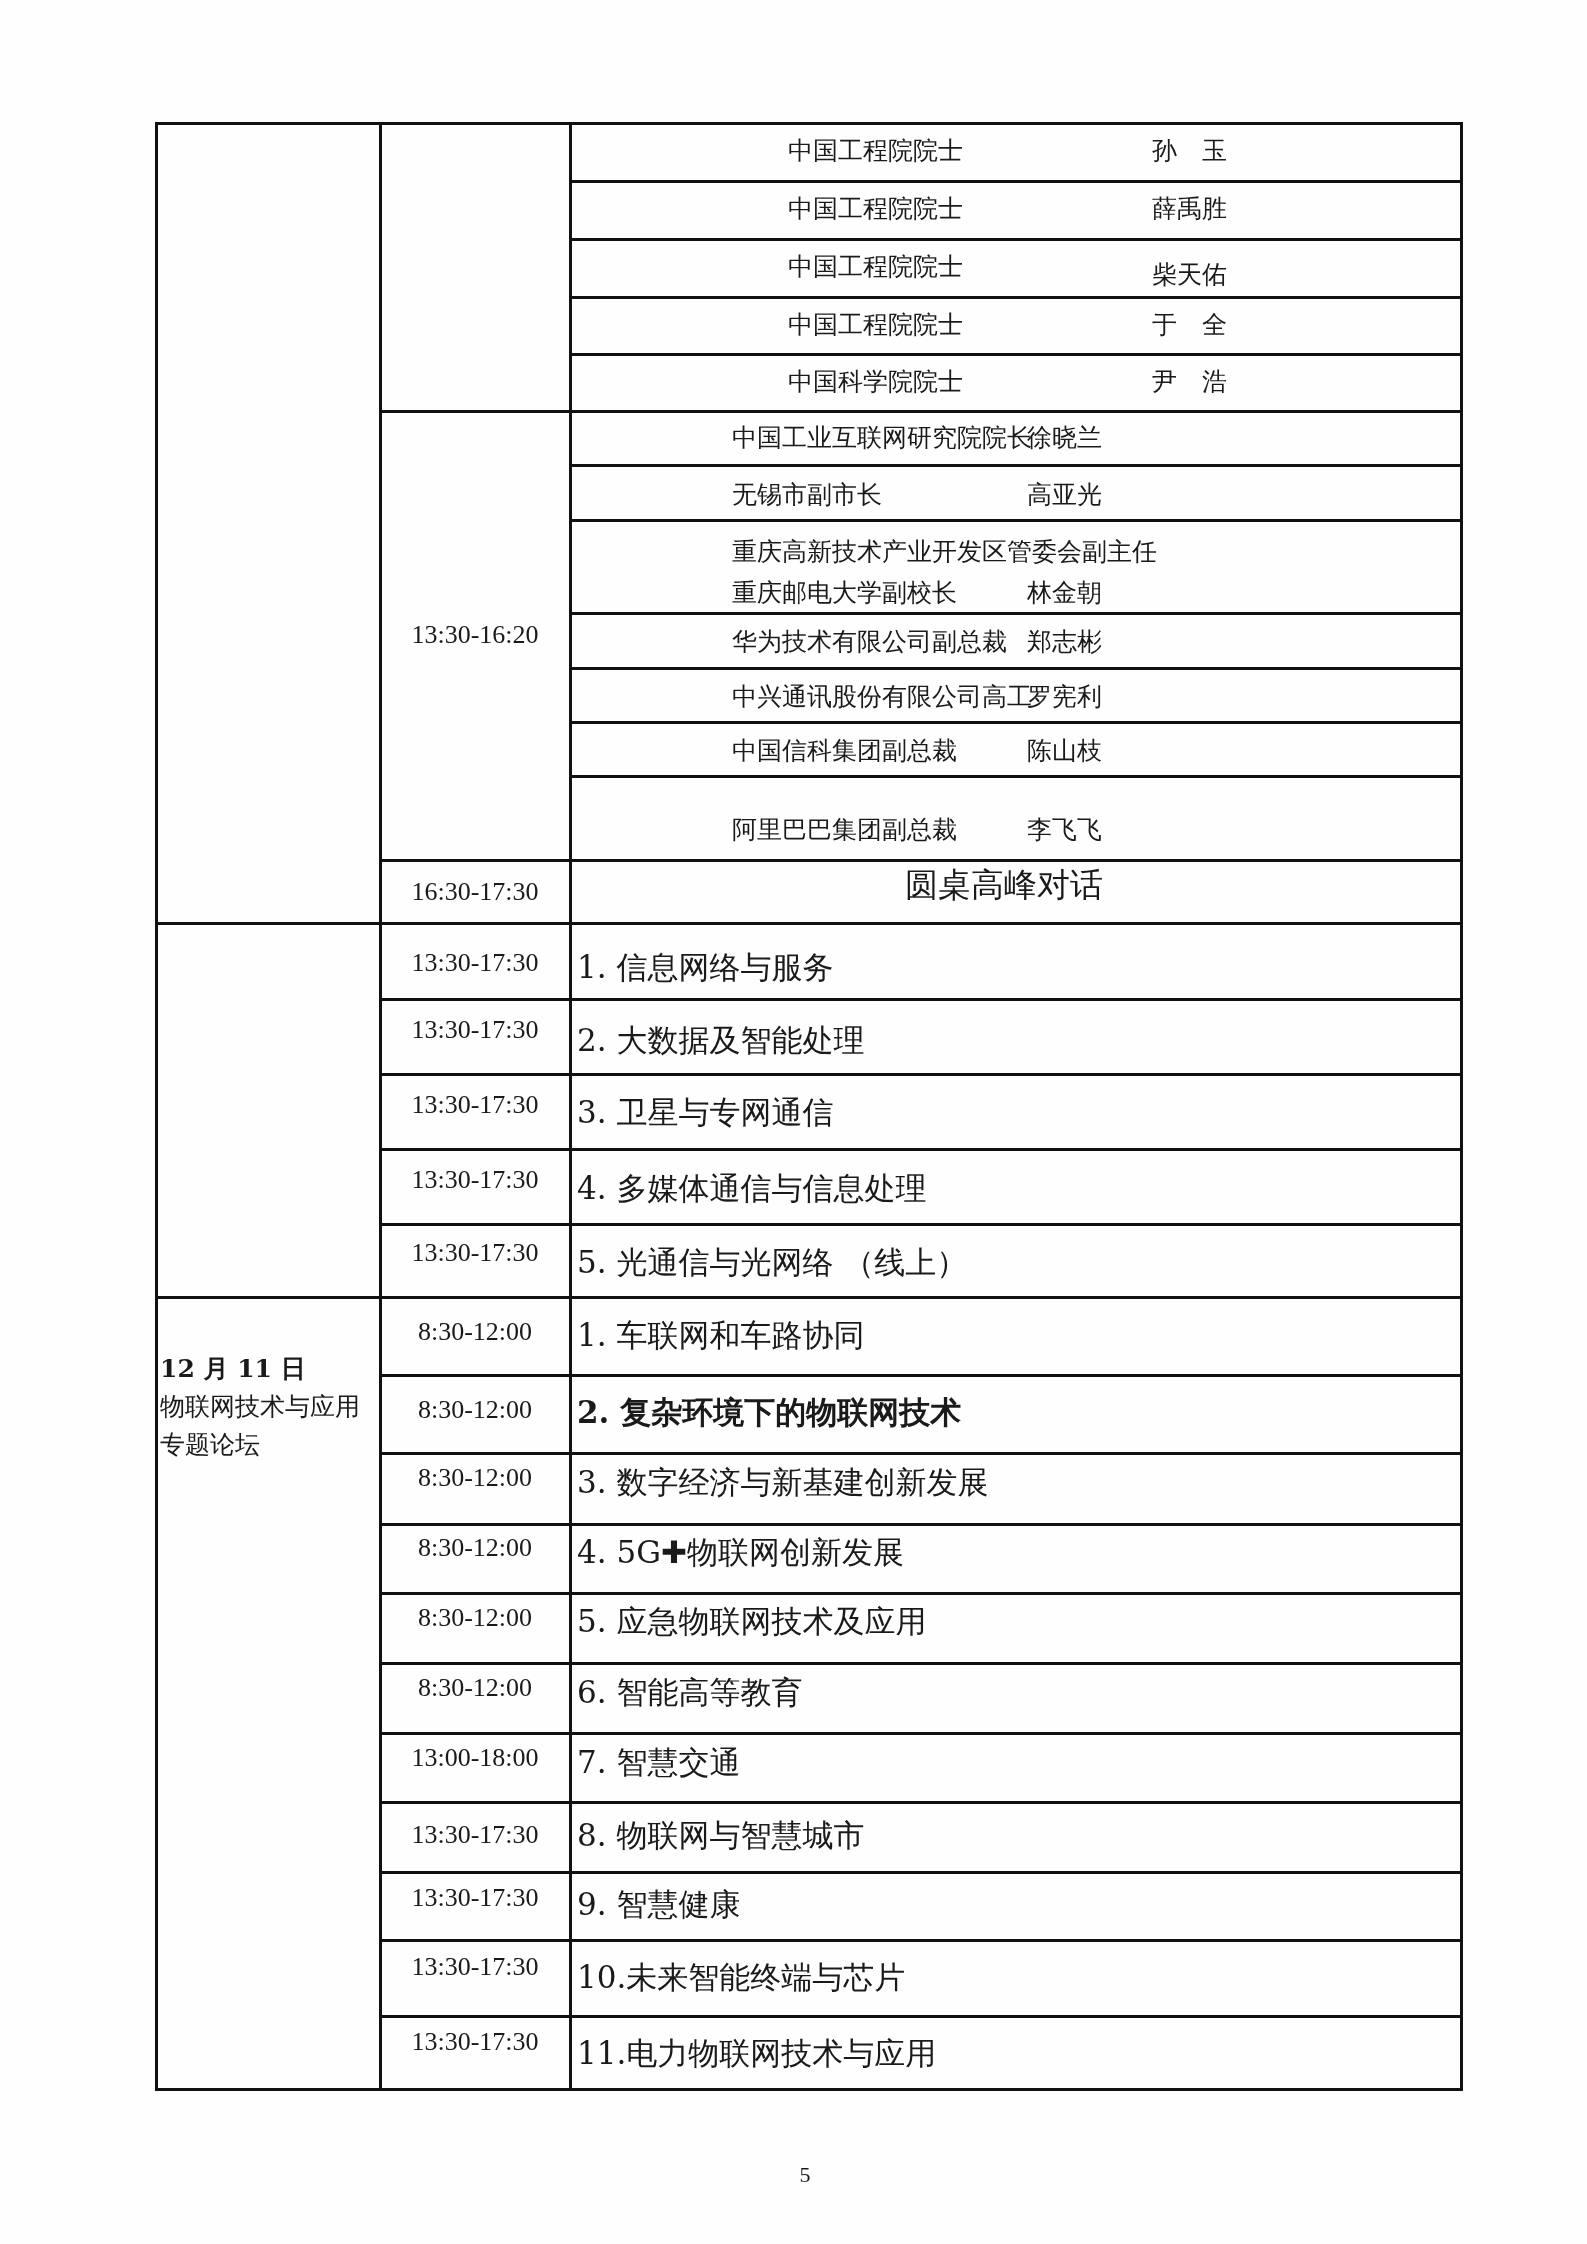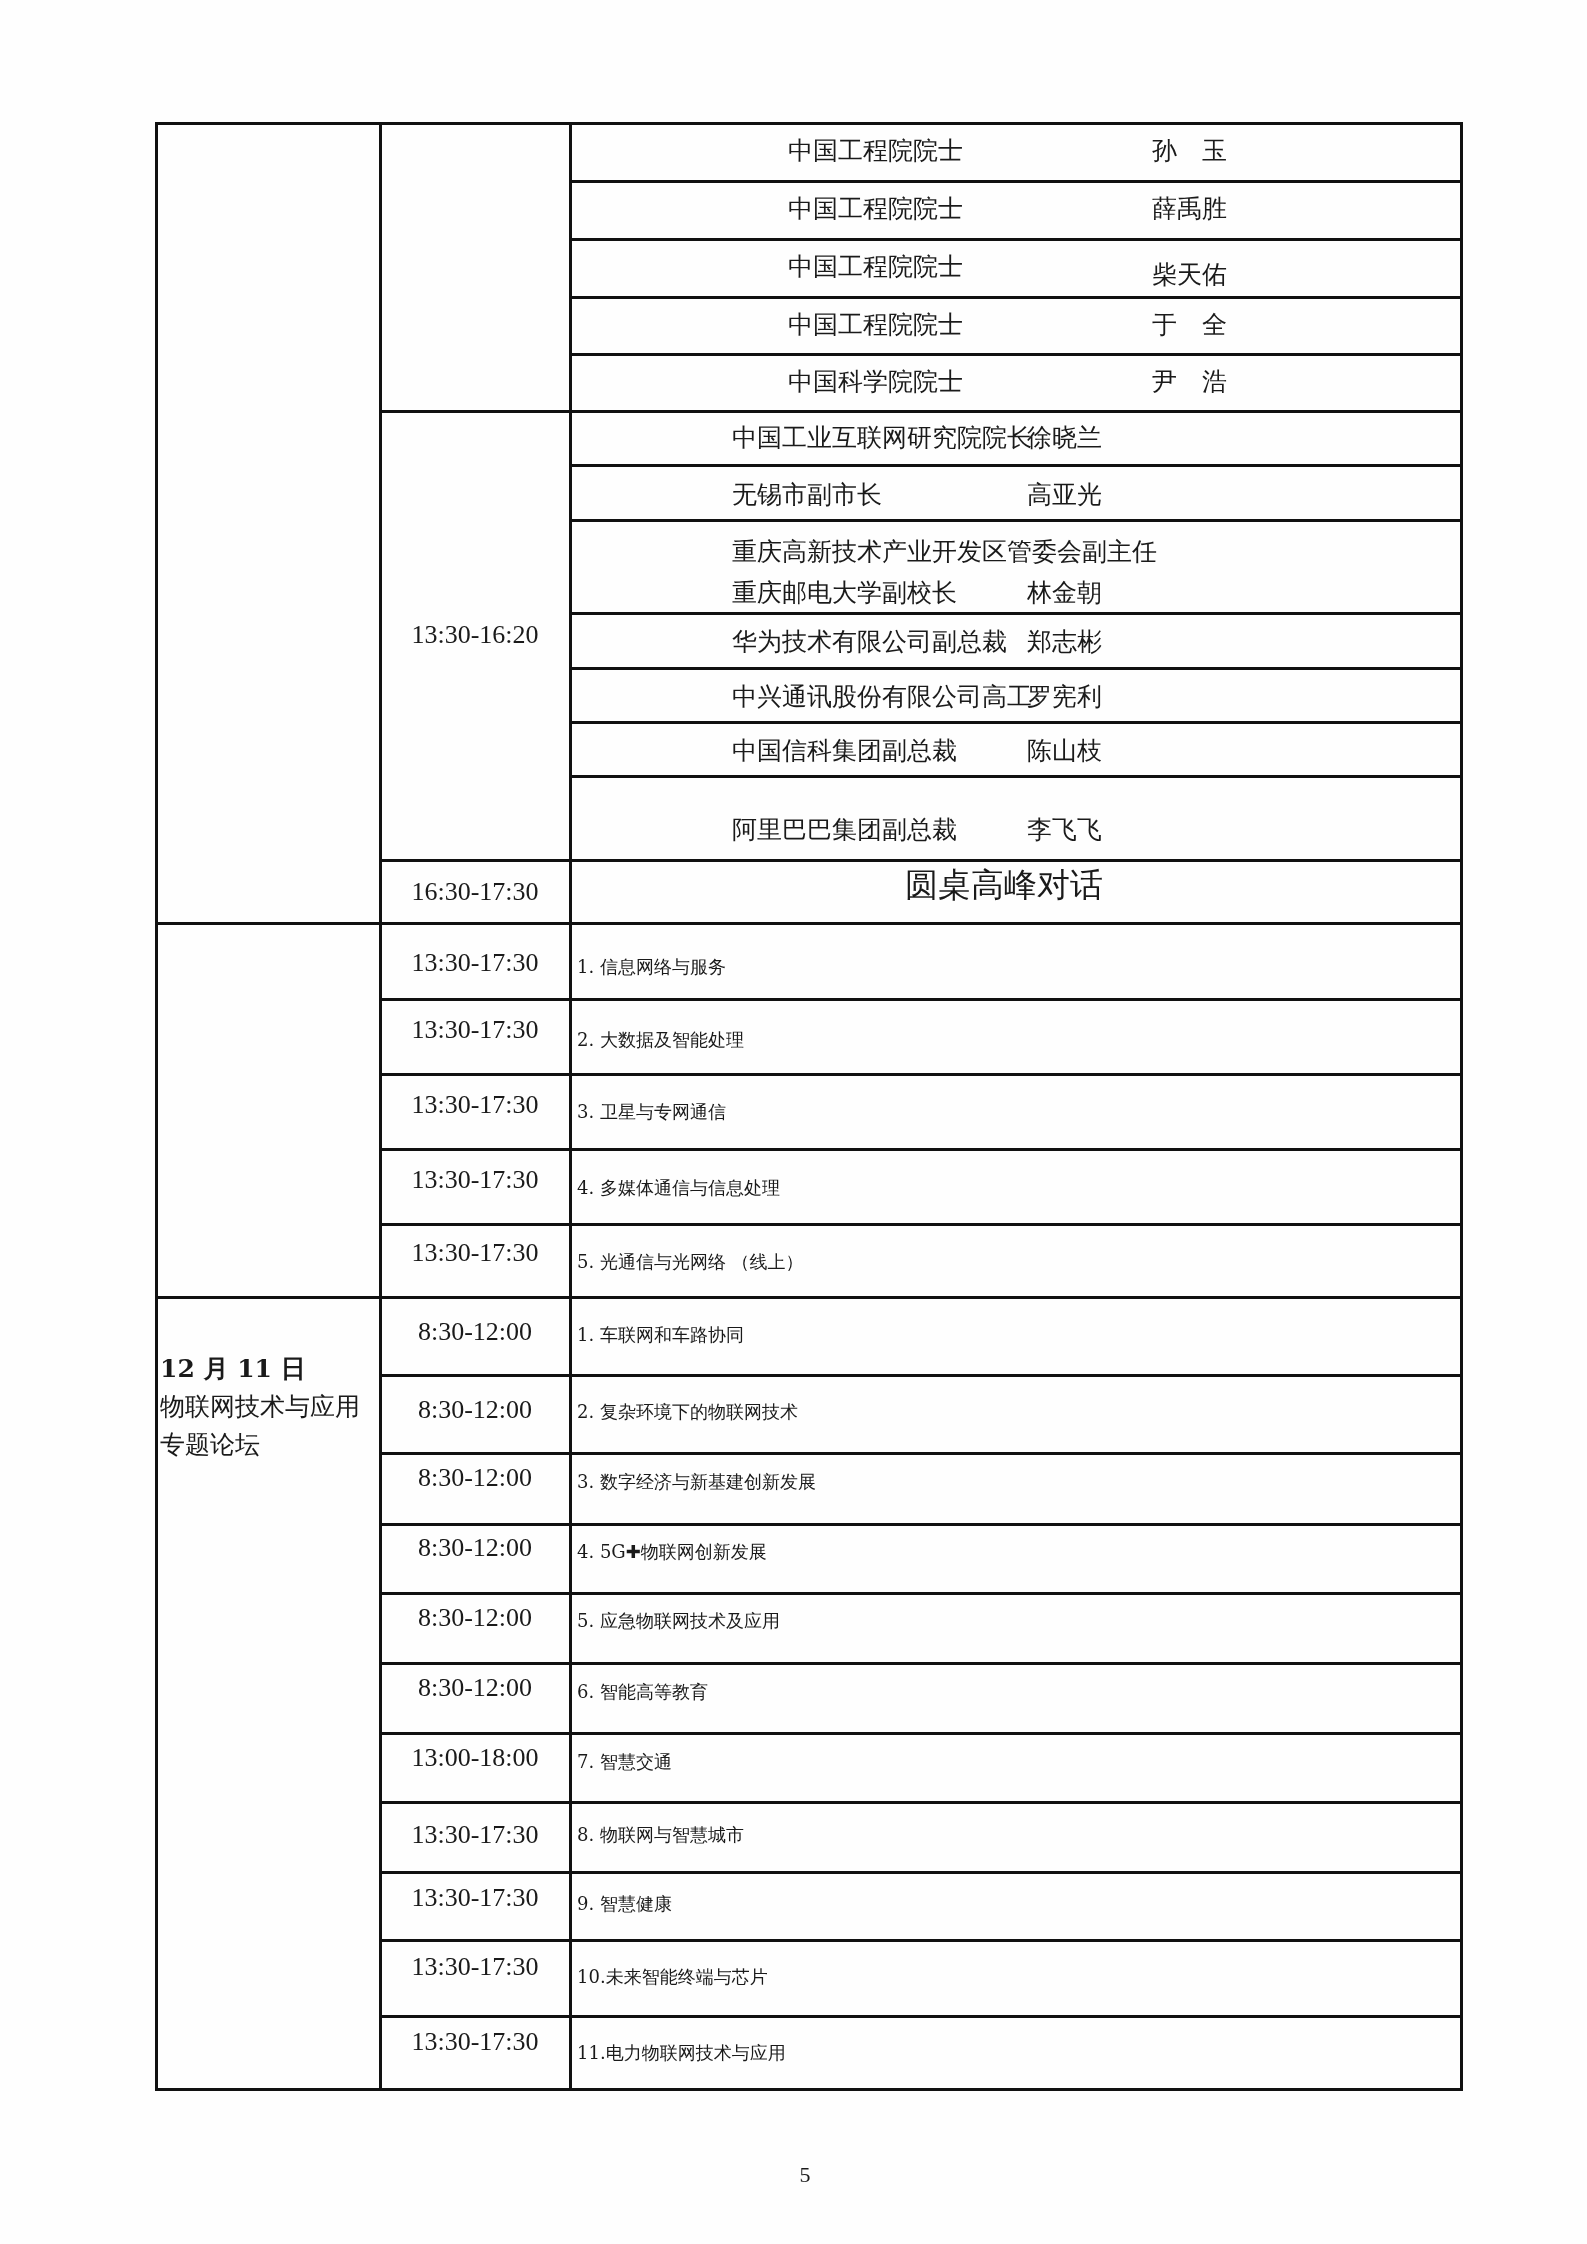--- a/index.html
+++ b/index.html
@@ -5,21 +5,21 @@
   html, body { margin: 0; padding: 0; background: #ffffff; }
   body { width: 1587px; height: 2244px; position: relative; overflow: hidden;
          font-family: "DejaVu Serif", "Liberation Serif", serif; color: #1a1a1a; }
   .page { position: absolute; left: 0; top: 0; width: 1587px; height: 2244px; background: #fefefe; }
   .tbl { position: absolute; left: 155px; top: 122px; width: 1308px; height: 1969px;
          border: 3px solid #111; box-sizing: border-box; }
   .vline { position: absolute; width: 3px; background: #111; }
   .hline { position: absolute; height: 3px; background: #111; }
   .cell-text { position: absolute; font-size: 25px; line-height: 30px; white-space: nowrap; }
   .time { font-family: "Liberation Serif", "DejaVu Serif", serif; font-size: 26px; text-align: center; width: 190px; }
-  .topic { font-size: 18px; }
+  .topic { font-size: 31px; }
   .sec-label { position: absolute; left: 160px; width: 222px; font-size: 25px; line-height: 38px; }
   .sec-label .date { font-weight: bold; display: block; }
   .sec-label .name { display: block; white-space: normal; }
   .roundtable { font-size: 33px; }
   .pageno { position: absolute; left: 785px; top: 2162px; width: 40px; text-align: center;
             font-family: "Liberation Serif", serif; font-size: 22px; }
 </style>
 </head>
 <body>
 
@@ -108,21 +108,21 @@
   <div class="hline" style="left:379px; width:1084px; top:1662px;"></div>
   <div class="hline" style="left:379px; width:1084px; top:1732px;"></div>
   <div class="hline" style="left:379px; width:1084px; top:1801px;"></div>
   <div class="hline" style="left:379px; width:1084px; top:1871px;"></div>
   <div class="hline" style="left:379px; width:1084px; top:1939px;"></div>
   <div class="hline" style="left:379px; width:1084px; top:2015px;"></div>
 
   <div class="cell-text time" style="left:380px; top:1317px;">8:30-12:00</div>
   <div class="cell-text topic" style="left:577px; top:1320px;">1. 车联网和车路协同</div>
   <div class="cell-text time" style="left:380px; top:1395px;">8:30-12:00</div>
-  <div class="cell-text topic" style="left:577px; top:1397px;">2. 复杂环境下的物联网技术</div>
+  <div class="cell-text topic" style="left:577px; top:1397px;font-weight:bold;">2. 复杂环境下的物联网技术</div>
   <div class="cell-text time" style="left:380px; top:1463px;">8:30-12:00</div>
   <div class="cell-text topic" style="left:577px; top:1467px;">3. 数字经济与新基建创新发展</div>
   <div class="cell-text time" style="left:380px; top:1533px;">8:30-12:00</div>
   <div class="cell-text topic" style="left:577px; top:1537px;">4. 5G✚物联网创新发展</div>
   <div class="cell-text time" style="left:380px; top:1603px;">8:30-12:00</div>
   <div class="cell-text topic" style="left:577px; top:1606px;">5. 应急物联网技术及应用</div>
   <div class="cell-text time" style="left:380px; top:1673px;">8:30-12:00</div>
   <div class="cell-text topic" style="left:577px; top:1677px;">6. 智能高等教育</div>
   <div class="cell-text time" style="left:380px; top:1743px;">13:00-18:00</div>
   <div class="cell-text topic" style="left:577px; top:1747px;">7. 智慧交通</div>

